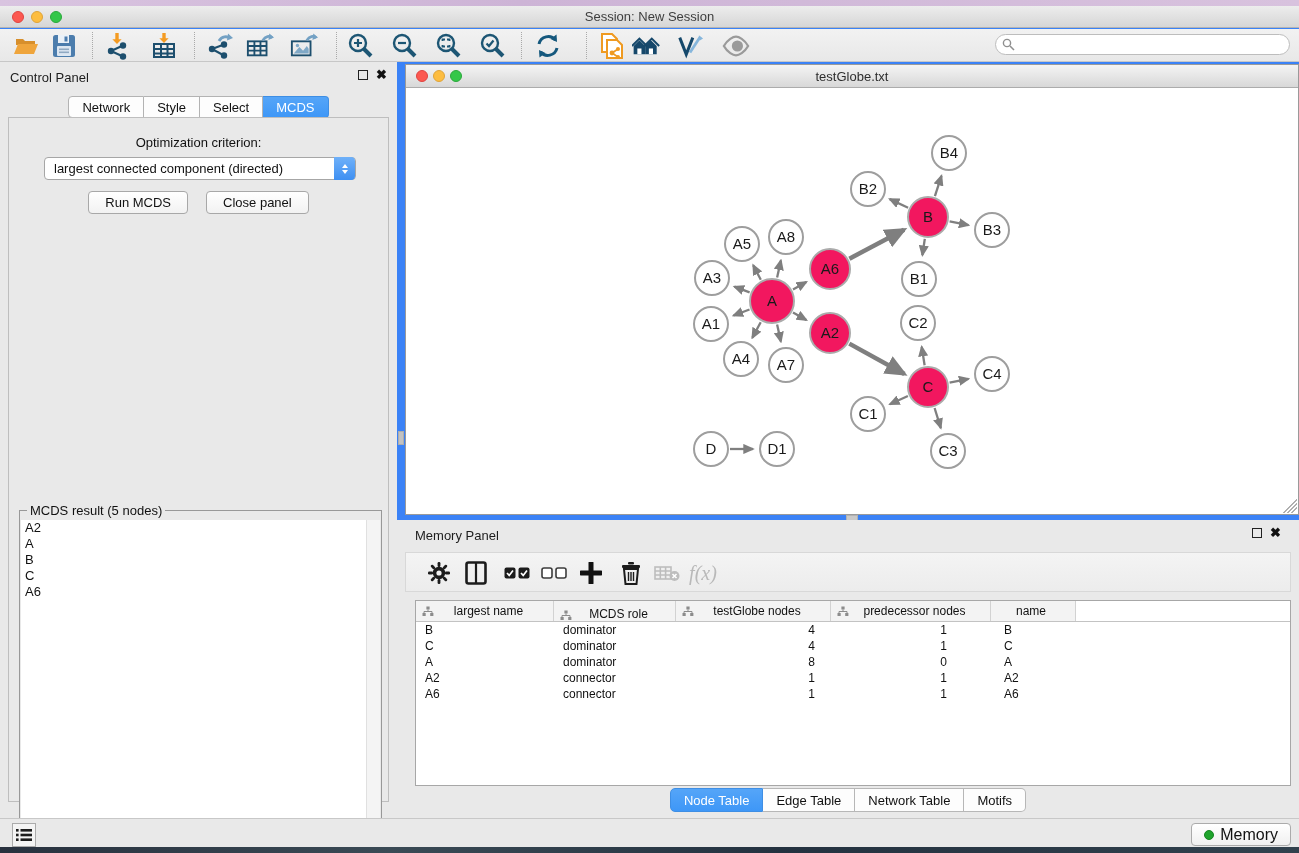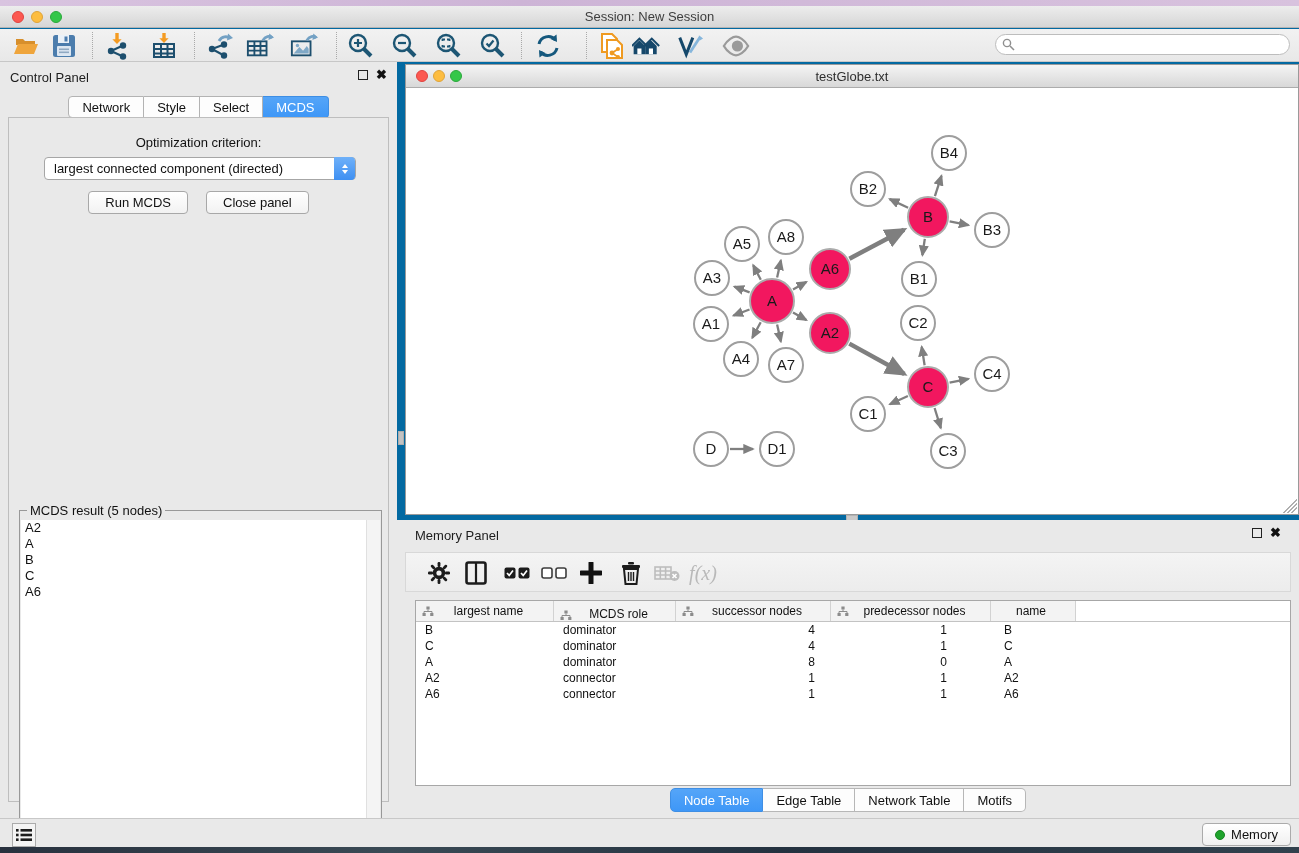--- a/index.html
+++ b/index.html
@@ -1,18 +1,18 @@
 <!DOCTYPE html>
 <html><head>
 <meta charset="utf-8">
 <style>
   * { box-sizing: border-box; margin: 0; padding: 0; }
   html,body { width:1299px; height:853px; }
   body { font-family: "Liberation Sans", sans-serif; background:#E9E9E9; position:relative; overflow:hidden; }
-  #app { position:absolute; inset:0; width:1299px; height:853px; background:#0369a1; }
+  #app { position:absolute; inset:0; width:1299px; height:853px; background:#3b82f6; }
 
   
   .wall-top { position:absolute; left:0; top:0; width:1299px; height:6px; background:linear-gradient(90deg,#D9C4E0,#CDB4D6 40%,#D8C2DE); }
   .wall-bottom { position:absolute; left:0; top:847px; width:1299px; height:6px; background:linear-gradient(90deg,#28313E,#3A4A55 30%,#243240 60%,#31414D); }
 
   
   .titlebar { position:absolute; left:0; top:6px; width:1299px; height:22px;
     background:linear-gradient(#EDEDED,#D6D6D6); border-bottom:1px solid #B4B4B4; }
   .titlebar .title { position:absolute; left:0; right:0; top:3px; text-align:center; font-size:13px; color:#3E3E3E; }
   .tl { position:absolute; top:5px; width:12px; height:12px; border-radius:50%; }
@@ -104,21 +104,21 @@
   .bottom-tabs { position:absolute; left:0; right:0; top:268px; display:flex; justify-content:center; }
   .btab { border:1px solid #B7B7B7; border-left:none; background:#FDFDFD; color:#111; font-size:13px; padding:4px 13px; height:24px; }
   .btab:first-child { border-left:1px solid #B7B7B7; border-radius:5px 0 0 5px; }
   .btab:last-child { border-radius:0 5px 5px 0; }
   .btab.active { background:linear-gradient(#55A5F8,#3E97F7); border-color:#3E8EE4; color:#fff; }
 
   
   .statusbar { position:absolute; left:0; top:818px; width:1299px; height:29px; background:#E9E9E9; border-top:1px solid #C8C8C8; }
   .list-btn { position:absolute; left:12px; top:4px; width:24px; height:24px; background:#F4F4F4; border:1px solid #ABABAB; display:flex; align-items:center; justify-content:center; }
   .mem-btn { position:absolute; right:8px; top:4px; height:23px; background:linear-gradient(#FFFFFF,#F0F0F0);
-    border:1px solid #ABABAB; border-radius:4px; display:flex; align-items:center; gap:6px; padding:0 12px; font-size:13px; color:#111; }
+    border:1px solid #ABABAB; border-radius:4px; display:flex; align-items:center; gap:6px; padding:0 12px; font-size:16px; color:#111; }
   .mem-dot { width:10px; height:10px; border-radius:50%; background:#1FA32C; border:1px solid #178522; }
 </style>
 </head>
 <body>
 
 <div id="app">
   <div class="wall-top"></div>
 
   <div class="titlebar">
     <span class="tl red" style="left:12px"></span>
@@ -554,21 +554,21 @@
             <span class="hicon">
               <svg width="12" height="11" viewBox="0 0 12 11">
                 <g fill="#8C8C8C">
                   <rect x="4.4" y="0.5" width="3.2" height="3"></rect>
                   <rect x="0.5" y="7" width="3.2" height="3"></rect>
                   <rect x="8.2" y="7" width="3.2" height="3"></rect>
                   <path d="M6 3.5v2M2 7V5.5h8V7" stroke="#8C8C8C" fill="none"></path>
                 </g>
               </svg>
             </span>
-            <span class="hlabel">successor nodes</span>
+            <span class="hlabel">testGlobe nodes</span>
           </div>
           <div class="th" style="width: 160px;">
             <span class="hicon">
               <svg width="12" height="11" viewBox="0 0 12 11">
                 <g fill="#8C8C8C">
                   <rect x="4.4" y="0.5" width="3.2" height="3"></rect>
                   <rect x="0.5" y="7" width="3.2" height="3"></rect>
                   <rect x="8.2" y="7" width="3.2" height="3"></rect>
                   <path d="M6 3.5v2M2 7V5.5h8V7" stroke="#8C8C8C" fill="none"></path>
                 </g>

